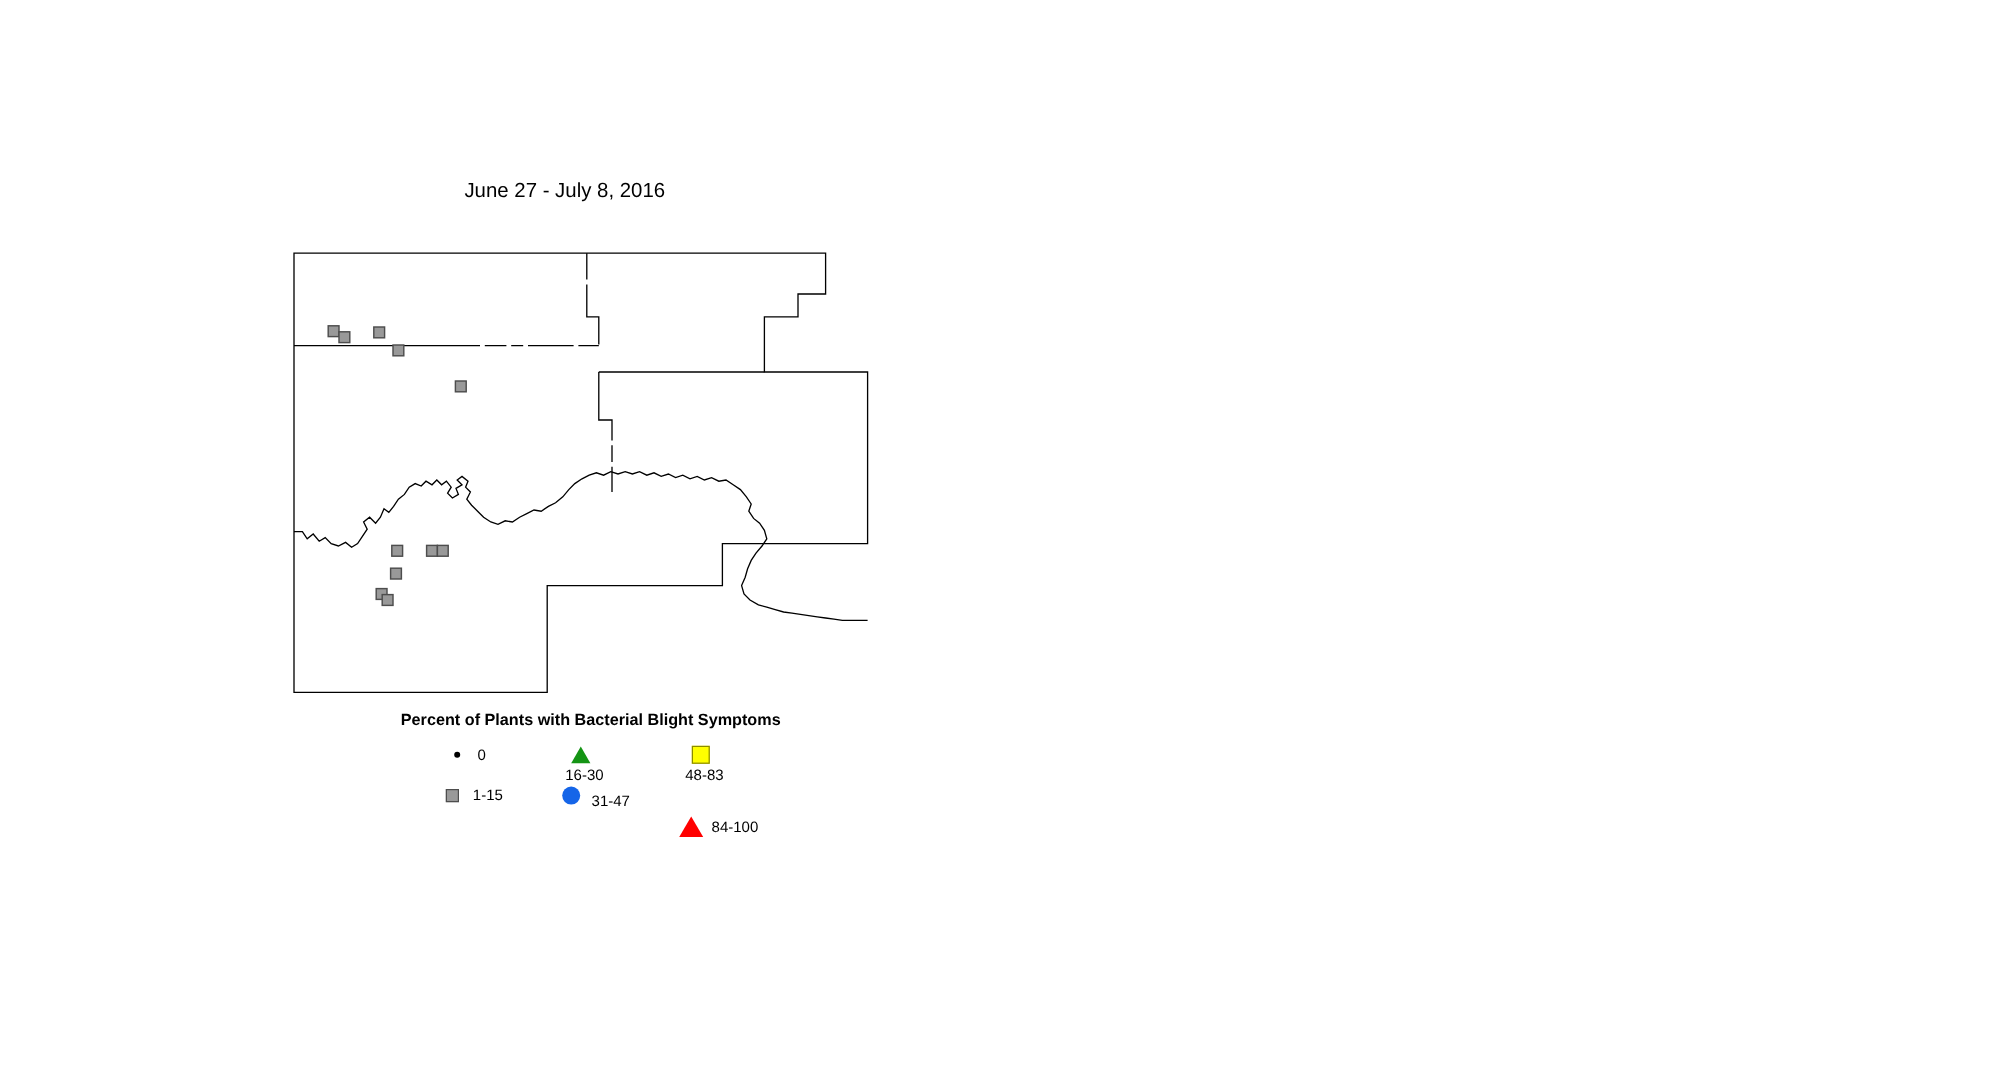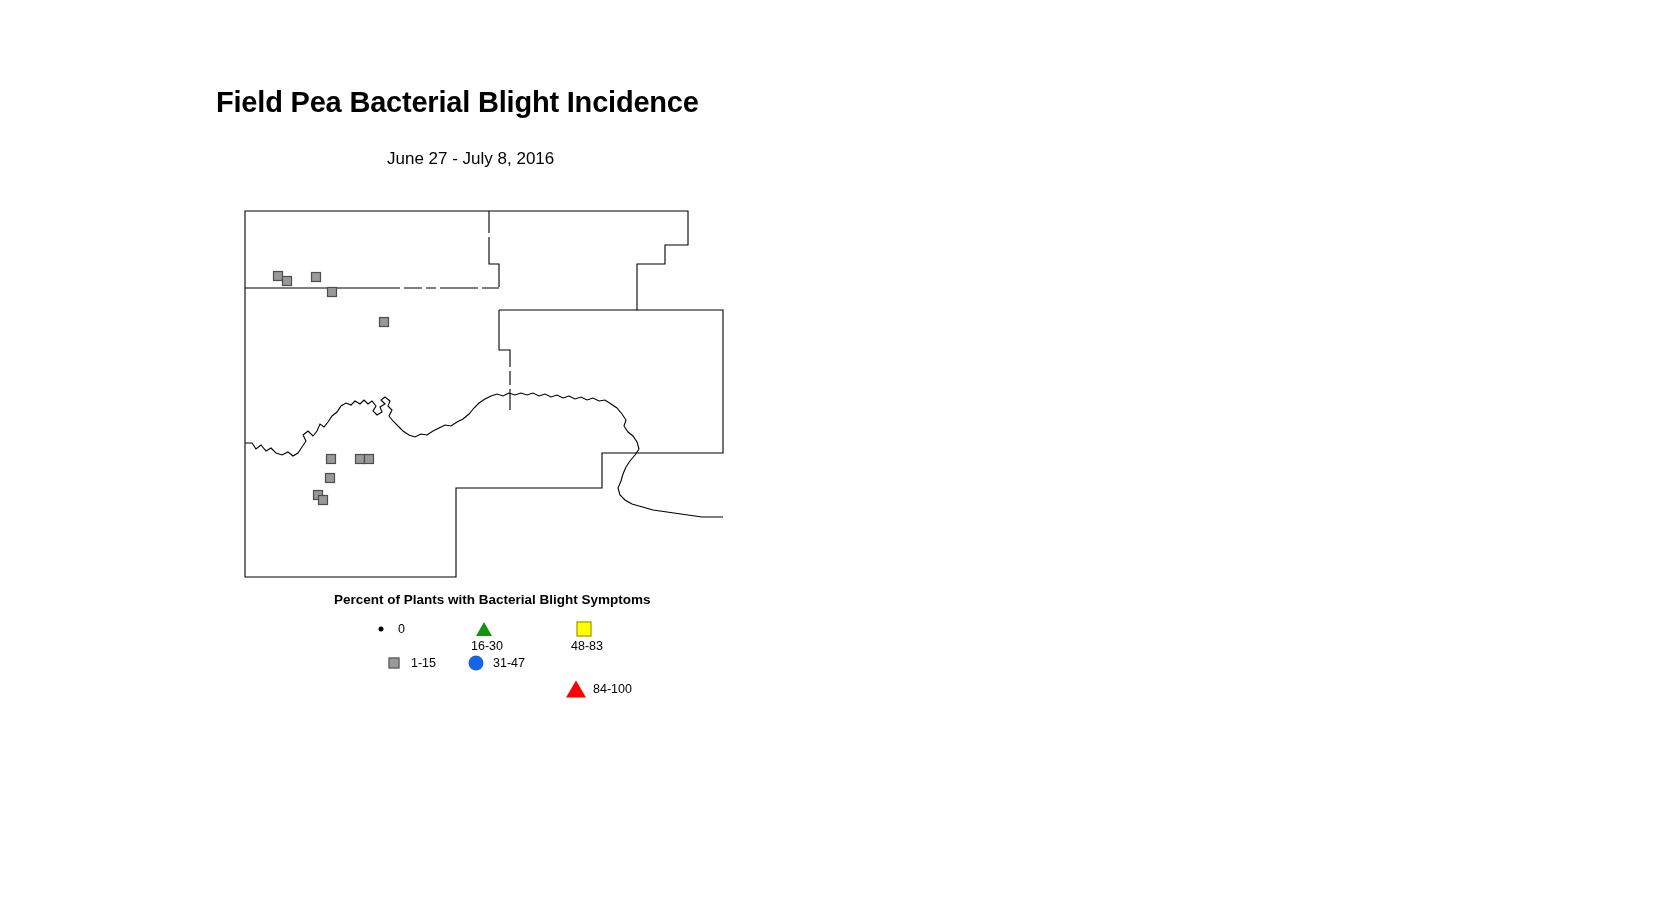--- a/index.html
+++ b/index.html
@@ -131,21 +131,20 @@
     width: 15px; height: 15px;
     border-radius: 50%;
     background: #1565e8;
   }
 </style>
 </head>
 <body>
 
 <div id="figure">
 
-  <div id="title">Field Pea Bacterial Blight Incidence</div>
 
   <div id="subtitle">June 27 - July 8, 2016</div>
 
   <div id="map-wrap">
     <svg id="map-svg" width="495" height="380" viewBox="0 0 495 380">
 
       <g fill="none" stroke="#000000" stroke-width="1.1" stroke-linejoin="miter" stroke-linecap="butt">
 
         <path d="M 5,6
                  L 448,6
@@ -223,35 +222,35 @@
 
     <div id="legend-title">Percent of Plants with Bacterial Blight Symptoms</div>
 
     <div class="legend-item" style="left:40px; top:28px;">
       <span class="legend-sym">
           <span class="sym-dot"></span>
         </span>
       <span class="legend-label">0</span>
     </div>
 
-    <div class="legend-item" style="left:53px; top:62px;text-align:right;">
+    <div class="legend-item" style="left:36px; top:62px;text-align:right;">
       <span class="legend-sym">
           <span class="sym-square"></span>
         </span>
       <span class="legend-label">1-15</span>
     </div>
 
     <div class="legend-item" style="left:135px; top:28px;flex-direction:column;">
       <span class="legend-sym">
           <span class="sym-triangle-green"></span>
         </span>
       <span class="legend-label">16-30</span>
     </div>
 
-    <div class="legend-item" style="left:135px; top:62px;">
+    <div class="legend-item" style="left:135px; top:62px;align-items:flex-end;">
       <span class="legend-sym">
           <span class="sym-circle-blue"></span>
         </span>
       <span class="legend-label">31-47</span>
     </div>
 
     <div class="legend-item" style="left:235px; top:28px;flex-direction:column;">
       <span class="legend-sym">
           <span class="sym-square-yellow"></span>
         </span>

